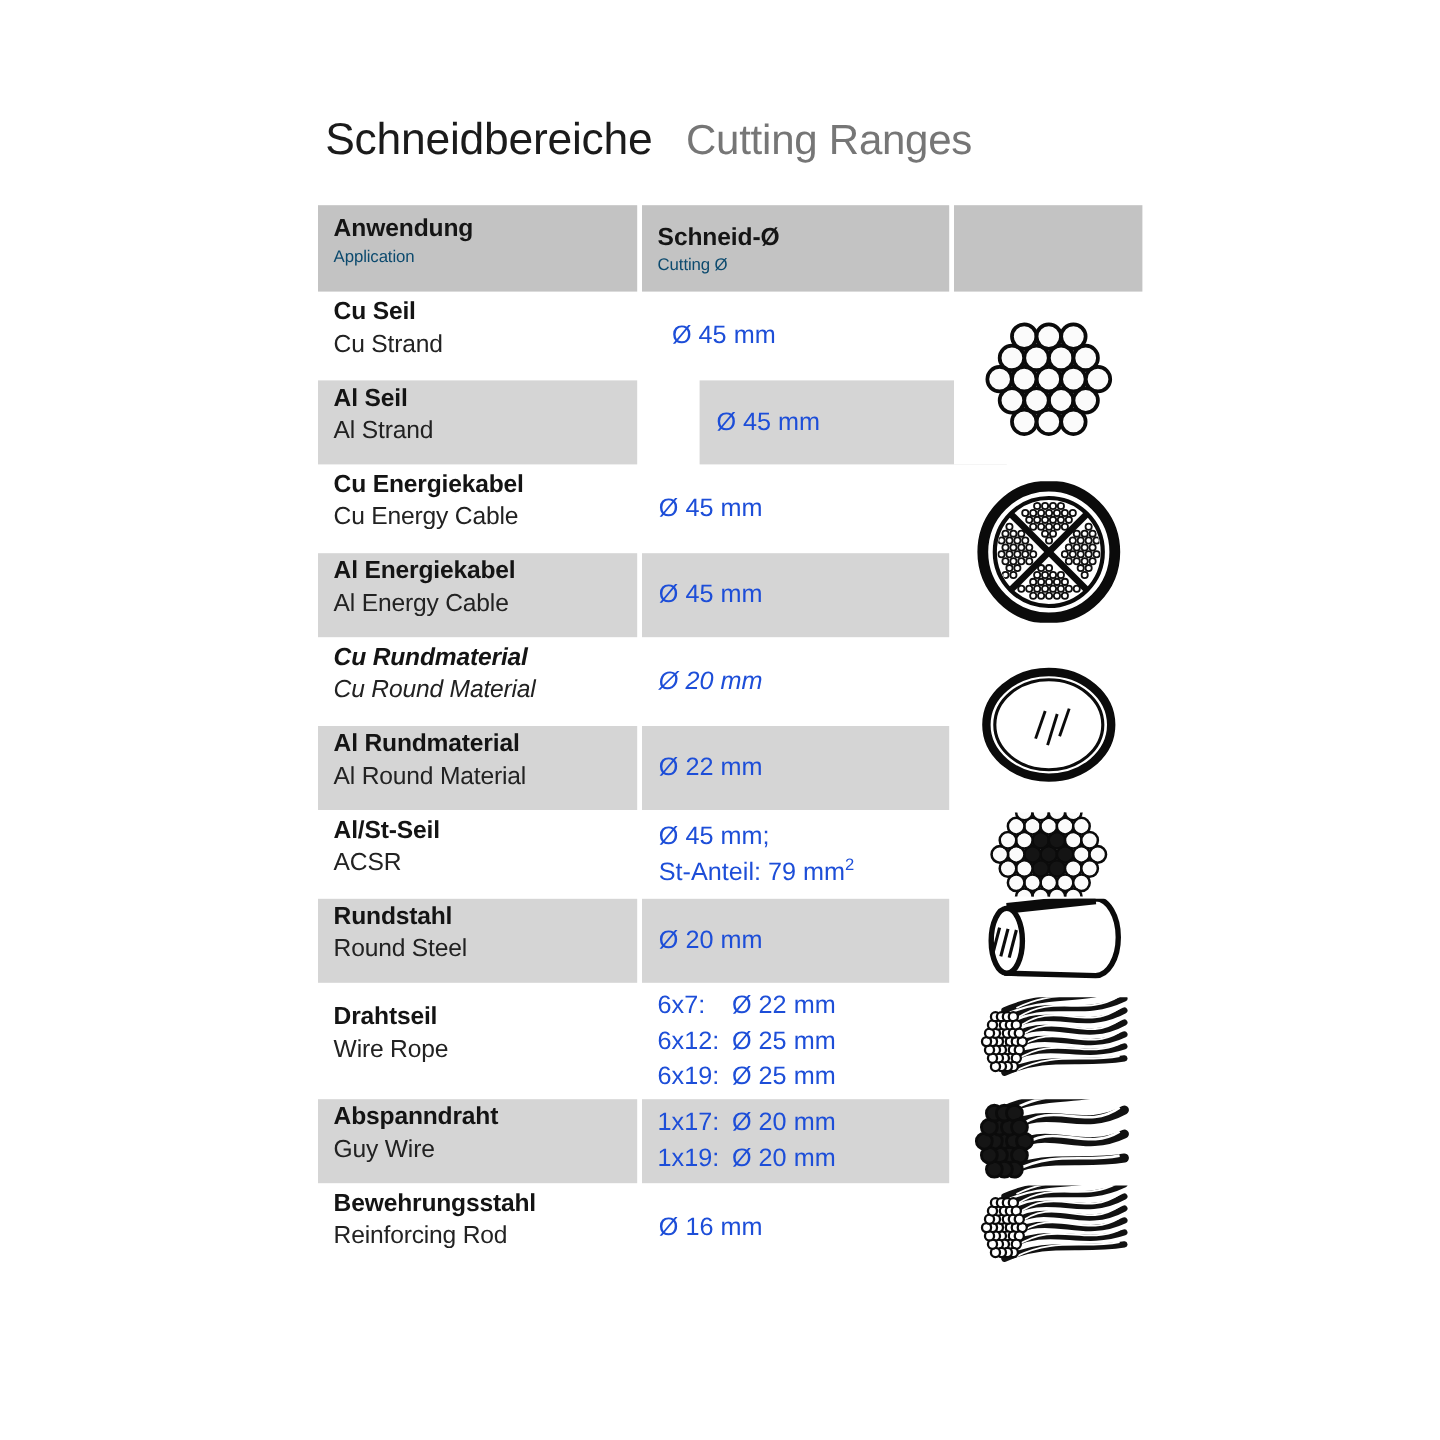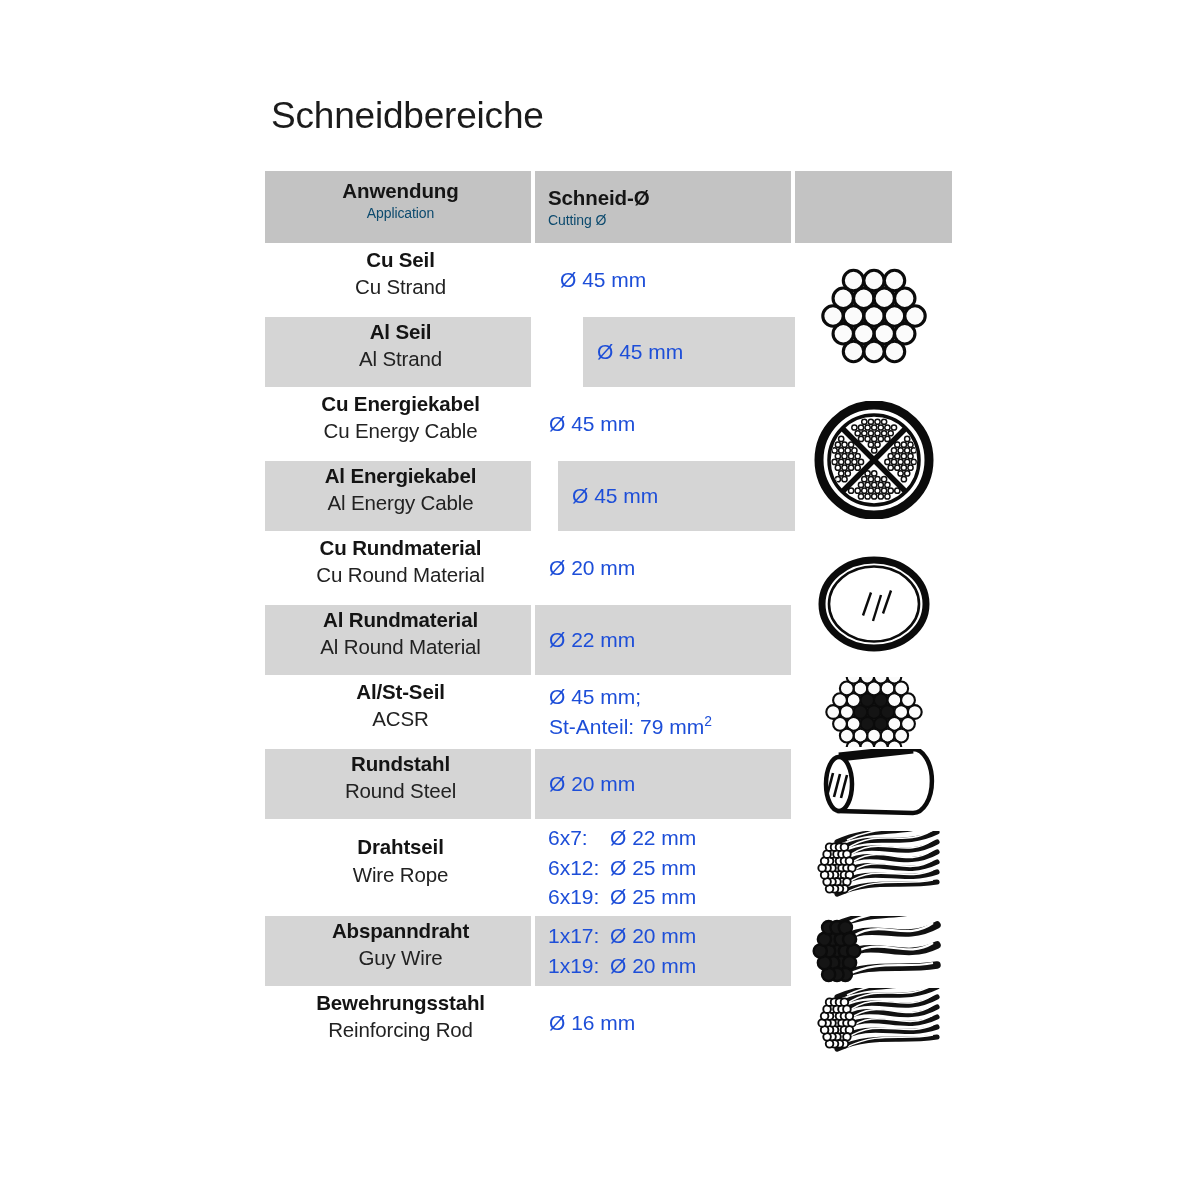--- a/index.html
+++ b/index.html
@@ -92,21 +92,21 @@
     font-size: 14px;
     font-weight: 400;
     color: #0c4a6e;
     line-height: 1.35;
     letter-spacing: -0.1px;
   }
 
   
   .body-row { margin-top: 2px; }
 
-  .c-app.cell { padding: 0 8px 14px 13px; text-align: center; }
+  .c-app.cell { padding: 0 8px 14px 13px; }
   .c-val.cell { padding: 0 8px 0 13px; }
 
   .app-de {
     font-size: 20.5px;
     font-weight: bold;
     color: #141414;
     line-height: 1.33;
     letter-spacing: -0.15px;
     white-space: nowrap;
   }
@@ -157,20 +157,21 @@
 
   .spacer-ico { background: transparent !important; }
 </style>
 </head>
 <body>
 
 <div id="page">
 
   <div class="title-bar">
     <span class="title-de">Schneidbereiche</span>
+    <span class="title-en">Cutting Ranges</span>
   </div>
 
   <div id="table">
 
     <div class="row hdr">
       <div class="cell c-app">
         <div class="hdr-de">Anwendung</div>
         <div class="hdr-en">Application</div>
       </div>
       <div class="cell c-val">
@@ -210,33 +211,33 @@
             <div class="app-de">Cu Energiekabel</div>
             <div class="app-en">Cu Energy Cable</div>
           </div>
           <div class="cell c-val white">
             <div class="val-line val-single">
               <span>Ø 45 mm</span>
             </div>
           </div>
           <div class="cell c-ico spacer-ico"></div>
         </div>
-        <div class="row body-row" style="height: 70px; gap: 23px;">
+        <div class="row body-row" style="height: 70px;">
           <div class="cell c-app">
             <div class="app-de">Al Energiekabel</div>
             <div class="app-en">Al Energy Cable</div>
           </div>
           <div class="cell c-val">
             <div class="val-line val-single">
               <span>Ø 45 mm</span>
             </div>
           </div>
           <div class="cell c-ico spacer-ico"></div>
         </div>
-        <div class="row body-row" style="height: 70px;">
+        <div class="row body-row" style="height: 70px; font-style: italic;">
           <div class="cell c-app white">
             <div class="app-de">Cu Rundmaterial</div>
             <div class="app-en">Cu Round Material</div>
           </div>
           <div class="cell c-val white">
             <div class="val-line val-single">
               <span>Ø 20 mm</span>
             </div>
           </div>
           <div class="cell c-ico spacer-ico"></div>

